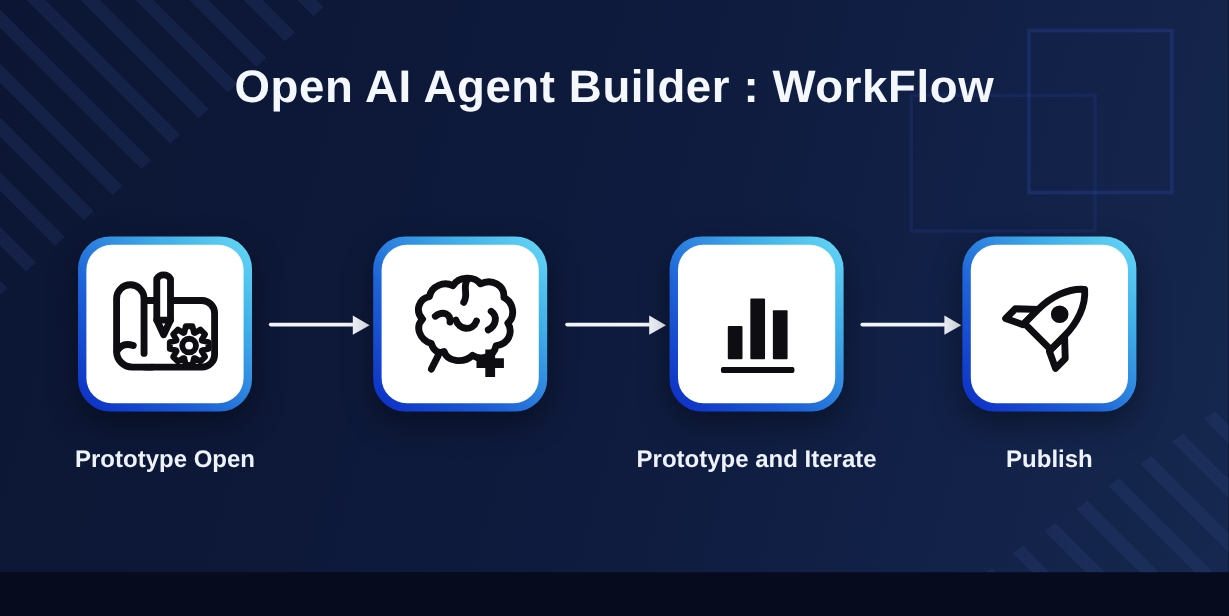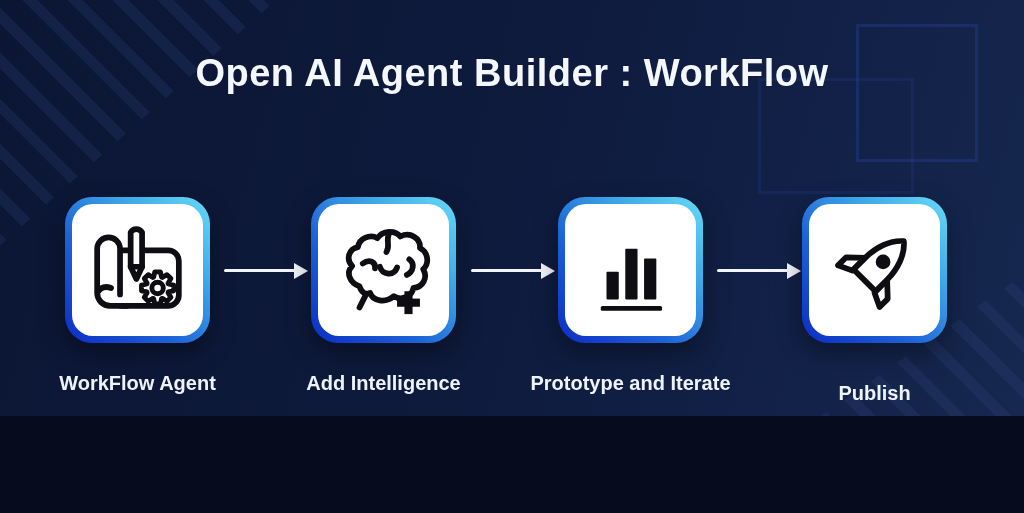--- a/index.html
+++ b/index.html
@@ -1,17 +1,17 @@
 <!DOCTYPE html>
 <html><head>
 <meta charset="utf-8">
 <style>
   html,body{margin:0;padding:0;background:#060b1e;}
   .stage{
-    position:relative;width:1024px;height:416px;overflow:hidden;
+    position:relative;width:1024px;height:477px;overflow:hidden;
     font-family:"Liberation Sans","DejaVu Sans",sans-serif;
     background:linear-gradient(105deg,#0c1634 0%,#0e1a3c 45%,#122148 78%,#16284f 100%);
   }
   
   .stripes{
     position:absolute;
     background:repeating-linear-gradient(45deg, rgba(62,86,158,0.30) 0 11px, rgba(62,86,158,0) 11px 32px);
     pointer-events:none;
   }
   .stripes.tl{left:-50px;top:-70px;width:440px;height:360px;opacity:.55;
@@ -66,41 +66,40 @@
       <svg width="98" height="98" viewBox="0 0 120 120">
         <rect class="ink-fill" x="28" y="36" width="82" height="68" rx="13"></rect>
         <path class="ink-fill" d="M51,14 a8,8 0 0 1 14,0 L65,56 L58,71 L51,56 Z"></path>
         <line class="ink" x1="51" y1="56" x2="65" y2="56"></line>
         <path class="ink-fill" d="M38,34 A14,14 0 0 0 10,34 L10,88 A16,16 0 0 0 26,104 L46,104 M38,34 L38,90 M10,88 Q16,78 27,82"></path>
         <path id="gear-path" class="ink-fill" style="stroke-width:6" d="M97.1,77.1L103.7,78.6L103.7,85.4L97.1,86.9L96.8,87.8L100.3,93.5L95.5,98.3L89.8,94.8L88.9,95.1L87.4,101.7L80.6,101.7L79.1,95.1L78.2,94.8L72.5,98.3L67.7,93.5L71.2,87.8L70.9,86.9L64.3,85.4L64.3,78.6L70.9,77.1L71.2,76.2L67.7,70.5L72.5,65.7L78.2,69.2L79.1,68.9L80.6,62.3L87.4,62.3L88.9,68.9L89.8,69.2L95.5,65.7L100.3,70.5L96.8,76.2Z"></path>
         <circle class="ink" style="stroke-width:6" cx="84" cy="82" r="7"></circle>
       </svg>
     </div>
   </div>
-  <div class="step-label" style="left:25px;">WorkFlow Agent</div>
+  <div class="step-label" style="left:25px;">Prototype Open</div>
 
   <div class="arrow" style="left:224px;"></div>
 
   <div class="card" style="left:311px;">
     <div class="card-inner">
       <svg width="98" height="98" viewBox="0 0 120 120">
         <path class="ink-fill" d="M30,80 C18,76 13,63 21,55 C13,47 17,34 28,32 C30,21 43,16 52,21 C58,11 74,11 80,19 C92,13 105,21 104,33 C114,38 116,52 108,59 C114,69 108,81 96,82 C94,93 81,98 72,92 C62,101 46,98 43,88 C37,91 32,87 30,80 Z"></path>
         <line class="ink" x1="37" y1="92" x2="30" y2="106"></line>
         <path class="ink" d="M66,16 C62,24 68,30 63,38"></path>
         <path class="ink" d="M34,52 C42,46 50,50 49,58"></path>
         <path class="ink" d="M55,56 C58,66 72,68 76,57"></path>
         <path class="ink" d="M88,66 C96,62 98,52 91,47"></path>
         <g stroke="#0d0d12" stroke-width="10">
           <line x1="90" y1="86" x2="90" y2="114"></line>
           <line x1="76" y1="100" x2="104" y2="100"></line>
         </g>
       </svg>
     </div>
   </div>
-  <div class="step-label" style="left:271px;">Add Intelligence</div>
 
   <div class="arrow" style="left:471px;"></div>
 
   <div class="card" style="left:558px;">
     <div class="card-inner">
       <svg width="98" height="98" viewBox="0 0 120 120">
         <g fill="#0d0d12">
           <rect x="30" y="62" width="15" height="34" rx="1"></rect>
           <rect x="53" y="34" width="15" height="62" rx="1"></rect>
           <rect x="76" y="46" width="15" height="50" rx="1"></rect>
@@ -118,14 +117,14 @@
       <svg width="98" height="98" viewBox="0 0 120 120">
         <g transform="rotate(45 60 60)">
           <path class="ink-fill" d="M41,58 L24,74 L24,88 L41,80 Z"></path>
           <path class="ink-fill" d="M79,58 L96,74 L96,88 L79,80 Z"></path>
           <path class="ink-fill" d="M60,10 C73,21 79,40 79,58 L79,78 L41,78 L41,58 C41,40 47,21 60,10 Z"></path>
           <circle cx="60" cy="46" r="9" fill="#0d0d12"></circle>
         </g>
       </svg>
     </div>
   </div>
-  <div class="step-label" style="left:762px;margin-top:10px;">Publish</div>
+  <div class="step-label" style="left:762px;">Publish</div>
 </div>
 
 </body></html>

